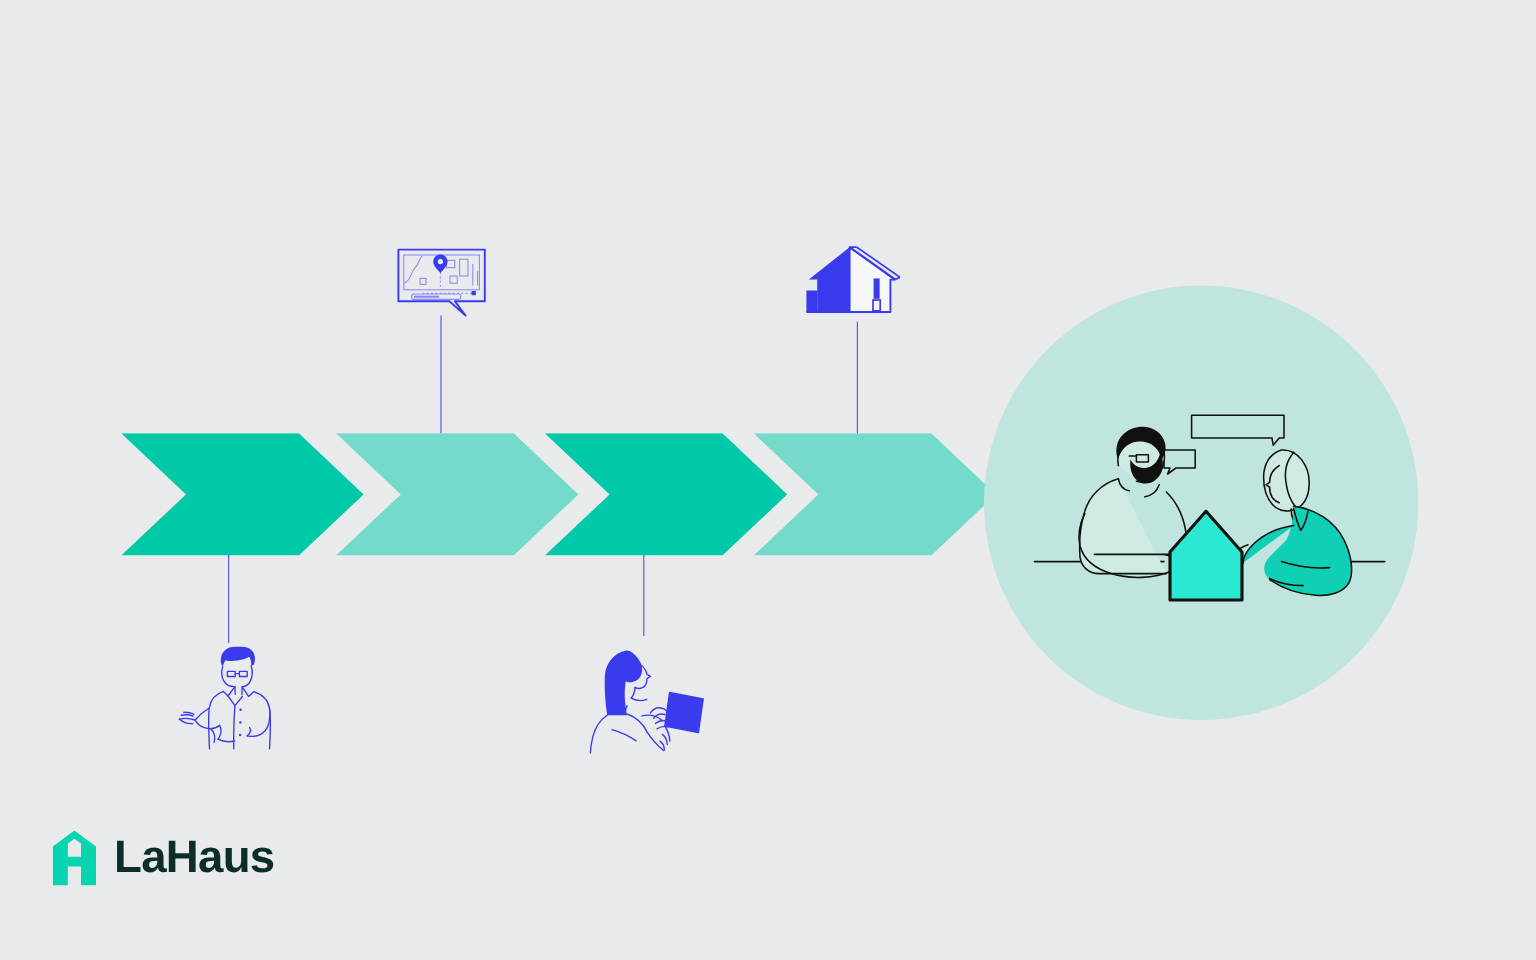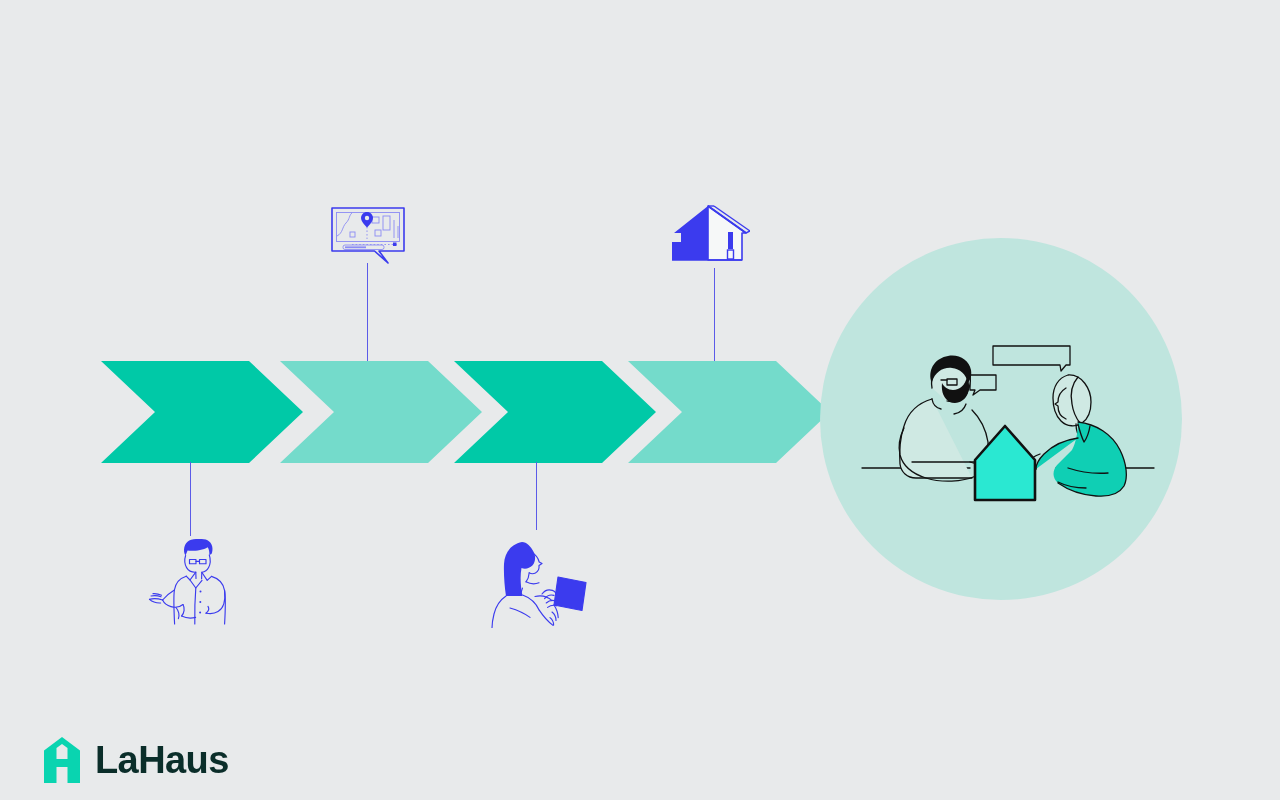--- a/index.html
+++ b/index.html
@@ -26,21 +26,21 @@
 
   
   .person { position:absolute; }
   .person svg { display:block; }
 
   
   .scene { position:absolute; left:820px; top:238px; width:362px; height:362px; }
   .scene svg { display:block; width:100%; height:100%; }
 
   
-  .logo { position:absolute; left:44px; top:737px; display:flex; align-items:center; gap:15px; }
+  .logo { position:absolute; left:44px; top:692px; display:flex; align-items:center; gap:15px; }
   .logo-mark { width:36px; height:46px; }
   .logo-mark svg { display:block; width:100%; height:100%; }
   .logo-text {
     font-size:38px; font-weight:bold; color:#0B2E2A;
     letter-spacing:-0.6px; line-height:1;
     font-family:"Liberation Sans", sans-serif;
   }
 </style>
 </head>
 <body>

